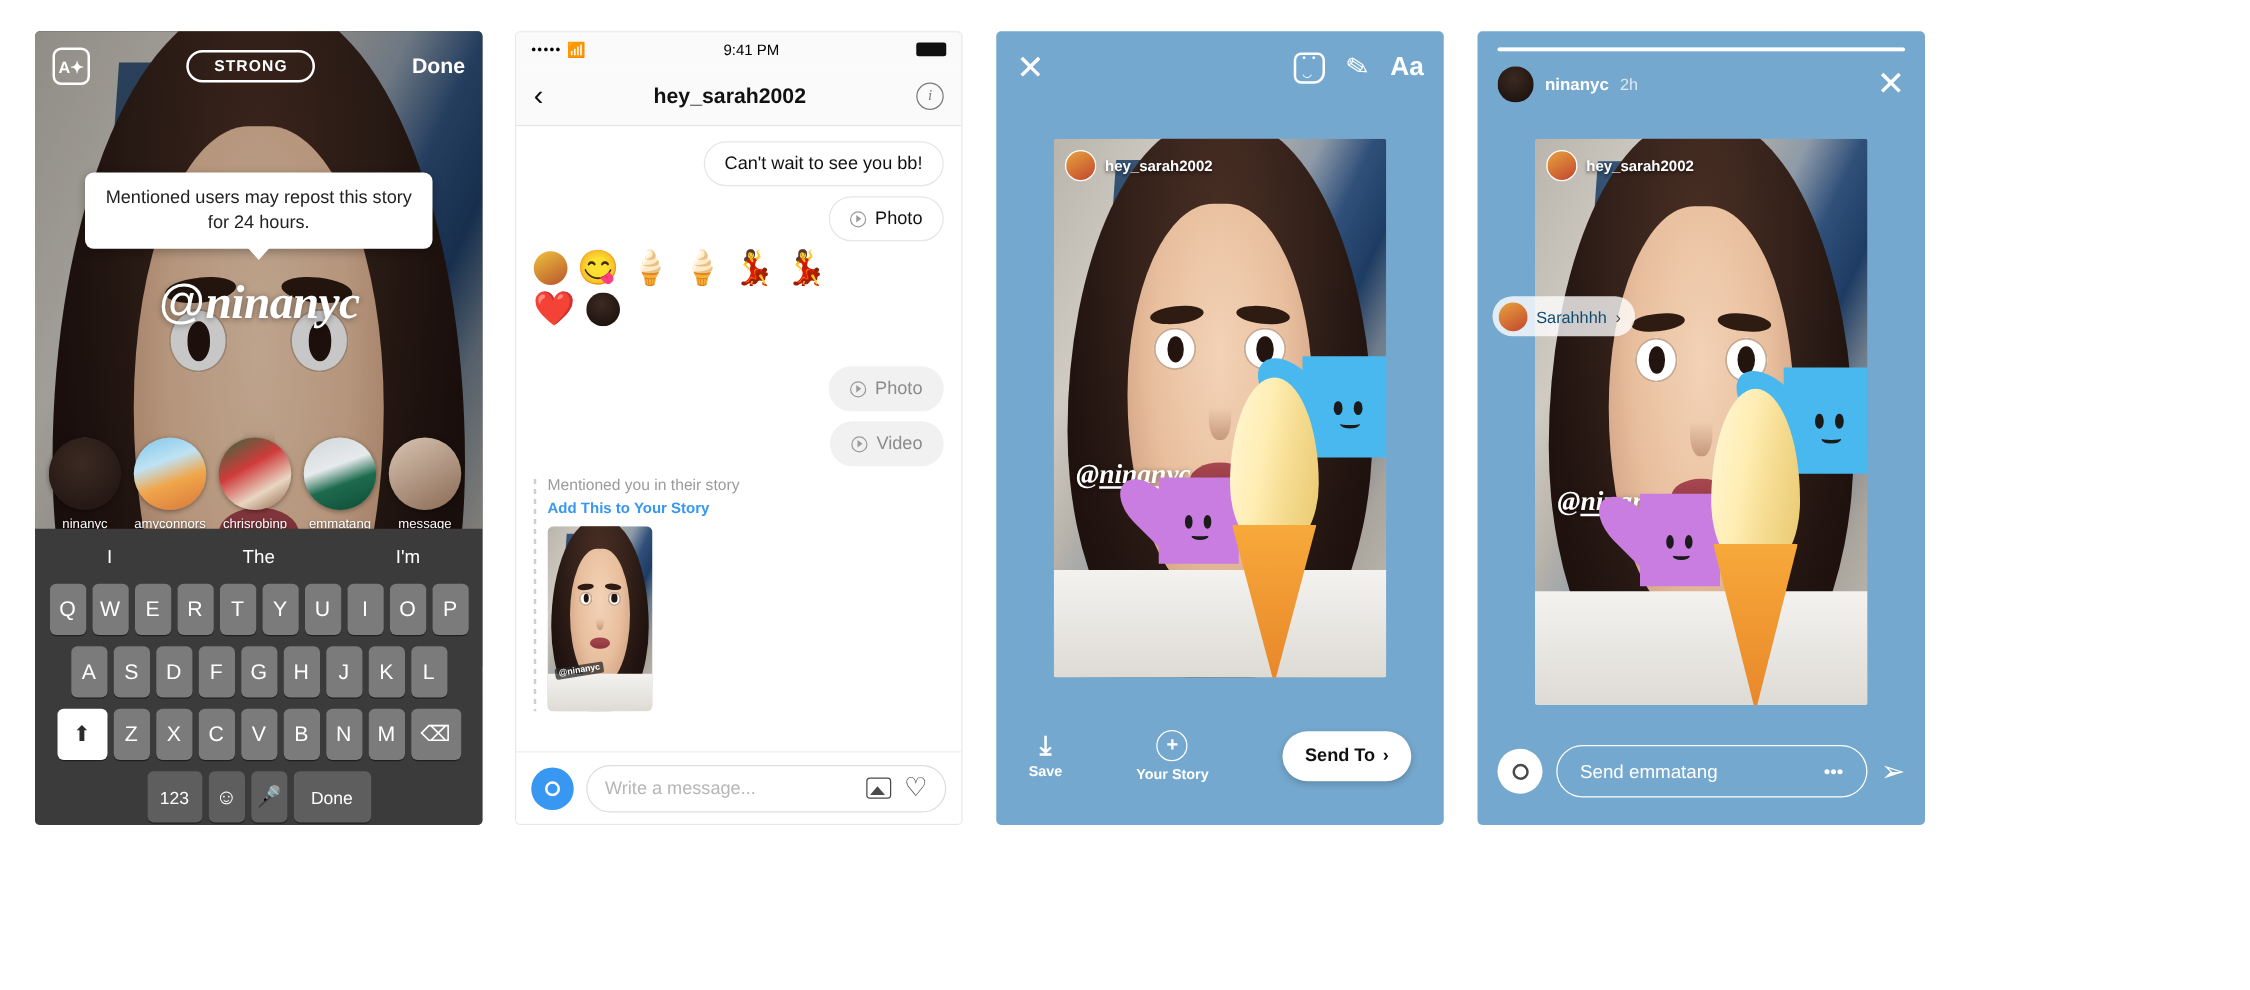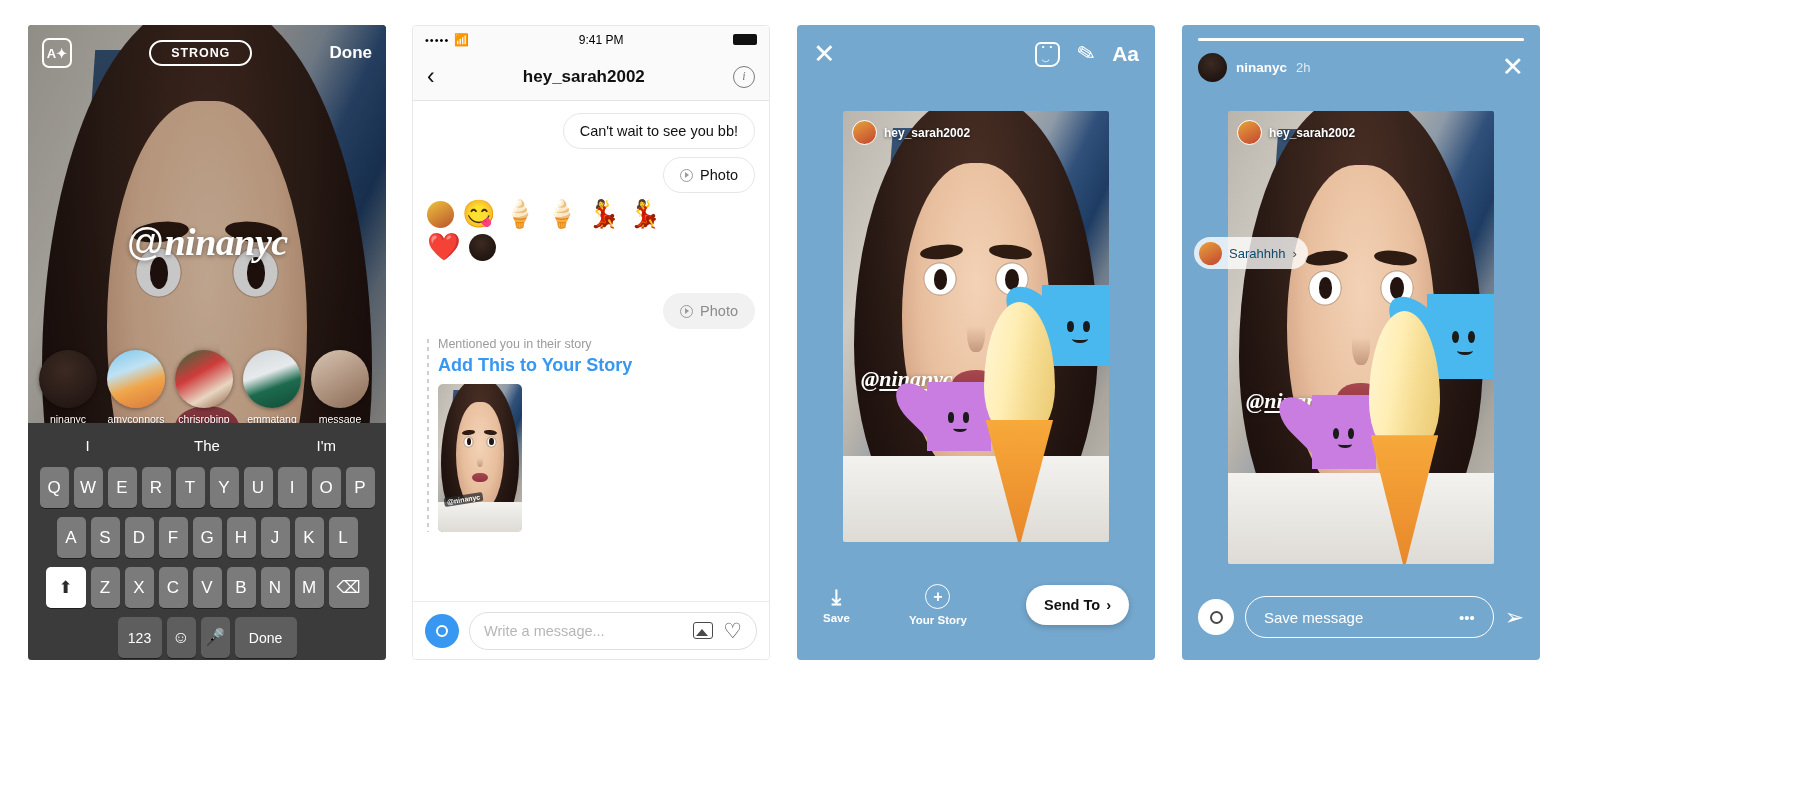--- a/index.html
+++ b/index.html
@@ -121,21 +121,21 @@
   .play::after{content:""; border-left:4px solid #9a9a9a; border-top:3px solid transparent;
         border-bottom:3px solid transparent; margin-left:1px;}
   .row-r{display:flex; justify-content:flex-end; padding:0 14px 8px;}
   .row-l{display:flex; padding:0 14px 6px; gap:8px; align-items:center; flex-wrap:wrap;}
   .emoji{font-size:27px; line-height:1;}
   .mini-av{width:27px;height:27px;border-radius:50%;display:inline-block;}
   .tstamp{text-align:center; color:#b0b0b0; font-size:12px; padding:14px 0 10px;}
   .mention-blk{display:flex; gap:9px; padding:0 14px;}
   .dashline{width:2px; background:repeating-linear-gradient(#cfcfcf 0 4px, transparent 4px 8px); flex:0 0 2px; margin-top:2px;}
   .m-lbl{color:#9b9b9b; font-size:12.5px;}
-  .m-link{color:#3897f0; font-size:18px; font-weight:700; margin-top:4px; display:block;}
+  .m-link{color:#3897f0; font-size:12px; font-weight:700; margin-top:4px; display:block;}
   .story-thumb{width:84px;height:148px;border-radius:5px; overflow:hidden; margin-top:8px; position:relative;}
   .story-thumb .tag{position:absolute; left:6px; bottom:28px; background:rgba(40,40,40,.75);
        color:#fff; font-size:7px; padding:1px 3px; border-radius:2px;
        transform:rotate(-9deg); font-weight:700;}
   .composer{position:absolute; left:0; right:0; bottom:0; height:58px; background:#fff;
        border-top:1px solid #ececec; display:flex; align-items:center; gap:10px; padding:0 12px;}
   .cam-btn{width:34px;height:34px;border-radius:50%;background:#3897f0;display:flex;
        align-items:center;justify-content:center;flex:0 0 34px;}
   .cam-btn .lens{width:12px;height:12px;border:2px solid #fff;border-radius:50%;}
   .msg-field{flex:1; height:38px; border:1px solid #dedede; border-radius:19px;
@@ -239,20 +239,24 @@
     <div class="scrim"></div>
 
     <div class="p1-top">
       <div class="aa-btn">
         <span>A</span>✦
       </div>
       <div class="strong-pill">STRONG</div>
       <div class="done-top">Done</div>
     </div>
 
+    <div class="tooltip">
+      <span>Mentioned users may repost this story for 24 hours.</span>
+      <div class="tail"></div>
+    </div>
 
     <div class="mention-text">
       <span class="at">@</span><span>ninanyc</span>
     </div>
 
     <div class="sugg-row">
       <div class="sugg">
         <div class="av av-a"></div>
         <div class="nm">ninanyc</div>
       </div>
@@ -360,20 +364,26 @@
       </div>
       <div class="row-l">
         <span class="emoji">❤️</span>
         <span class="mini-av" style="background:radial-gradient(circle at 45% 35%,#3b2a22,#160d09),linear-gradient(160deg,#cfe8dd,#9fd0bd);"></span>
       </div>
 
       <div class="row-r" style="margin-top:26px;">
         <div class="bub gray">
           <span class="play"></span>
           <span>Photo</span>
+        </div>
+      </div>
+      <div class="row-r">
+        <div class="bub gray">
+          <span class="play"></span>
+          <span>Video</span>
         </div>
       </div>
 
 
       <div class="mention-blk">
         <div class="dashline"></div>
         <div style="flex:1;">
           <div class="m-lbl">Mentioned you in their story</div>
           <a class="m-link">Add This to Your Story</a>
           <div class="story-thumb">
@@ -532,20 +542,20 @@
       <span class="av"></span>
       <span class="tx">Sarahhhh</span>
       <span class="cv">›</span>
     </div>
 
     <div class="p4-bottom">
       <div class="p4-cam">
           <span class="lens"></span>
         </div>
       <div class="p4-input">
-        <span>Save message</span>
+        <span>Send emmatang</span>
         <span>•••</span>
       </div>
       <div class="p4-send">➢</div>
     </div>
   </div>
 
 </div>
 
 </body></html>

